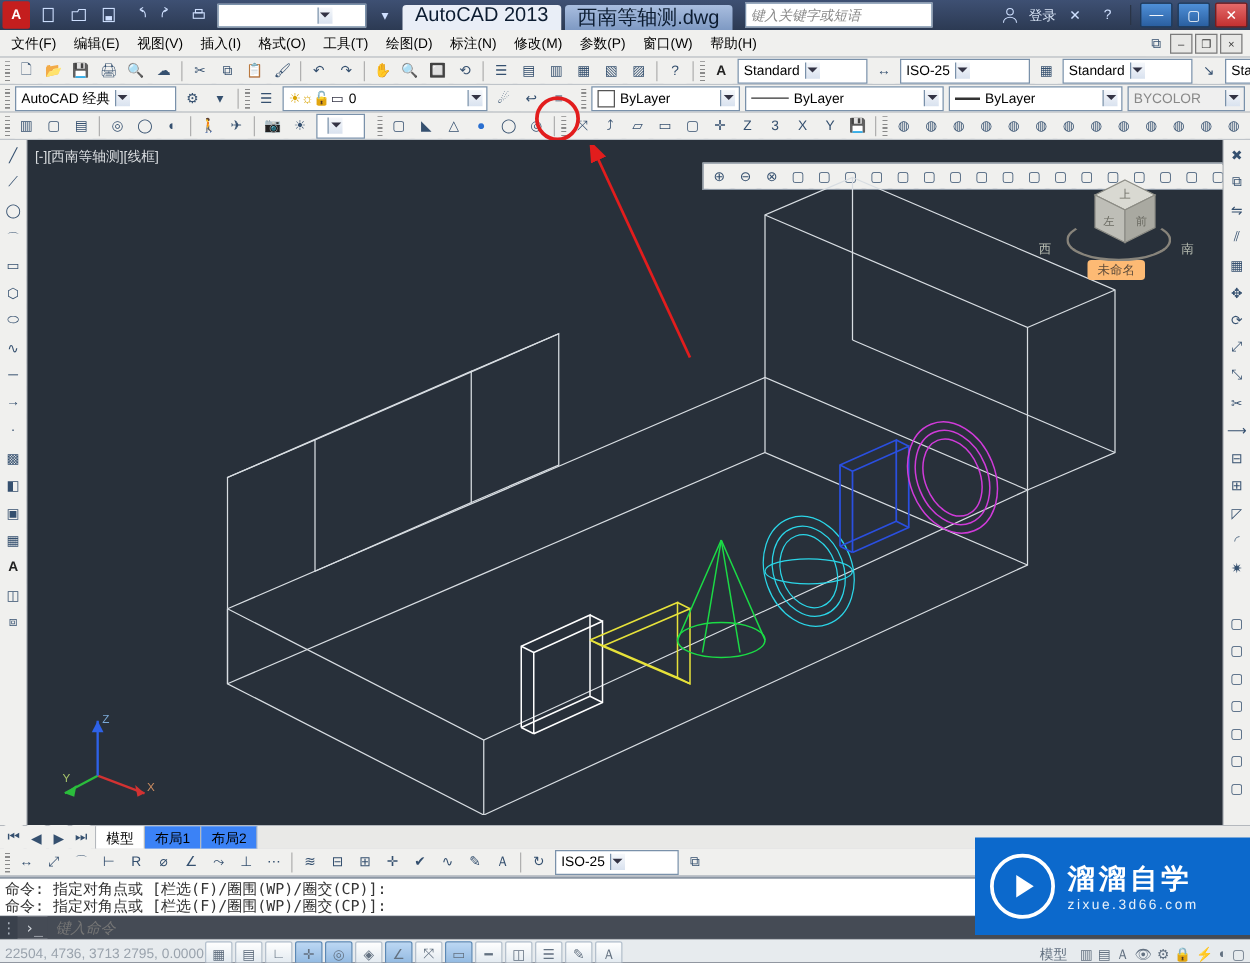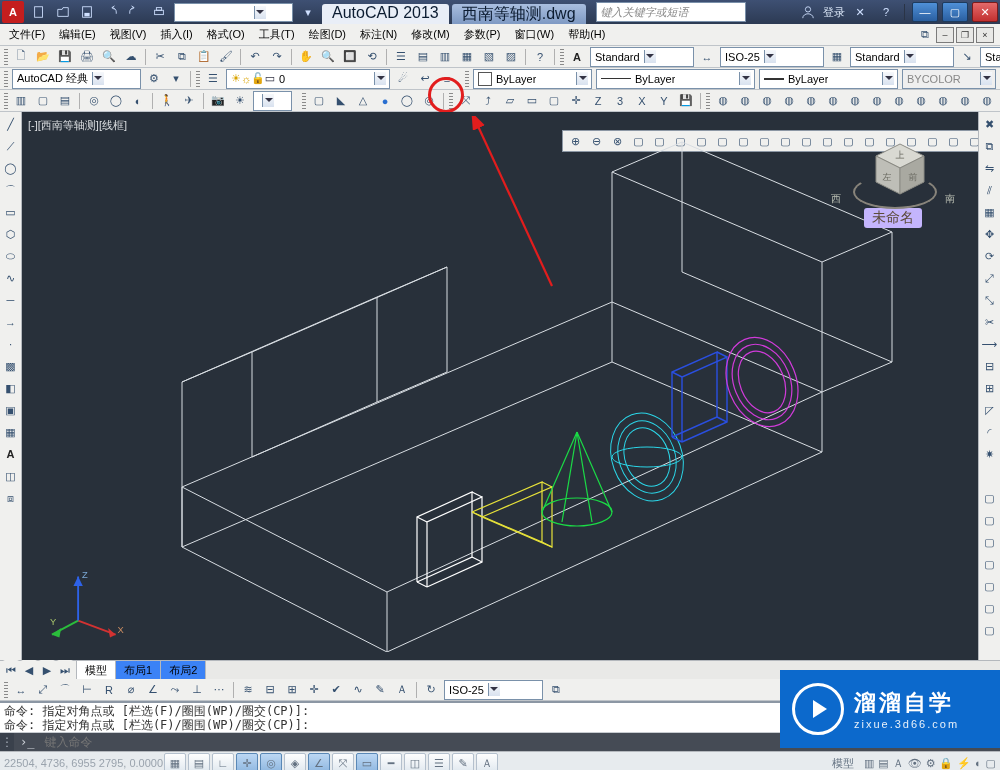--- a/index.html
+++ b/index.html
@@ -183,21 +183,21 @@
     width:46px; height:46px; position:relative;
   }
   #viewcube .ring {
     position:absolute; left:-17px; top:35px; width:80px; height:30px;
     border:2px solid #88847b; border-radius:50%;
     border-top-color: transparent;
   }
   #viewcube .chip {
     margin-top:22px;
     padding:1px 8px;
-    background:#c4b5fd; color:#5c4b3b; border-radius:3px; font-size:14px;
+    background:#fdba74; color:#5c4b3b; border-radius:3px; font-size:10px;
   }
 
   
   #ucs {
     position:absolute; left:28px; bottom:16px;
     width:75px; height:75px;
   }
 
   
   #marker {
@@ -252,21 +252,21 @@
     height:18px; display:flex; align-items:center;
     background:#454b55;
   }
   #cmdwin .inputline .handle {
     width:14px; height:18px; background:#3a414c;
     display:flex; align-items:center; justify-content:center; color:#a8b0ba;
   }
   #cmdwin .inputline input {
     flex:1; border:none; outline:none;
     background:#454b55; color:#b7bdc5;
-    padding: 0 6px;
+    font-style: italic; padding: 0 6px;
     height:100%;
     font-family: inherit; font-size:12px;
   }
 
   
   #statusbar {
     height:22px; background:#e7ebee;
     display:flex; align-items:center; padding:0 4px;
     border-top:1px solid #b4b8bd; color:#637181; font-size:11px;
   }
@@ -809,21 +809,21 @@
     <div>命令: 指定对角点或  [栏选(F)/圈围(WP)/圈交(CP)]:</div>
   </div>
   <div class="inputline">
     <div class="handle">⋮</div>
     <span style="color:#cfd4da;padding:0 4px 0 6px">›_</span>
     <input placeholder="键入命令" style="">
   </div>
 </div>
 
 <div id="statusbar">
-  <div class="coords">22504, 4736, 6955 2795,   0.0000</div>
+  <div class="coords">22504, 4736, 3713 2795,   0.0000</div>
   <div class="toggles">
     <div class="tg">▦</div>
     <div class="tg">▤</div>
     <div class="tg">∟</div>
     <div class="tg active">✛</div>
     <div class="tg active">◎</div>
     <div class="tg">◈</div>
     <div class="tg active">∠</div>
     <div class="tg">⤧</div>
     <div class="tg active">▭</div>

